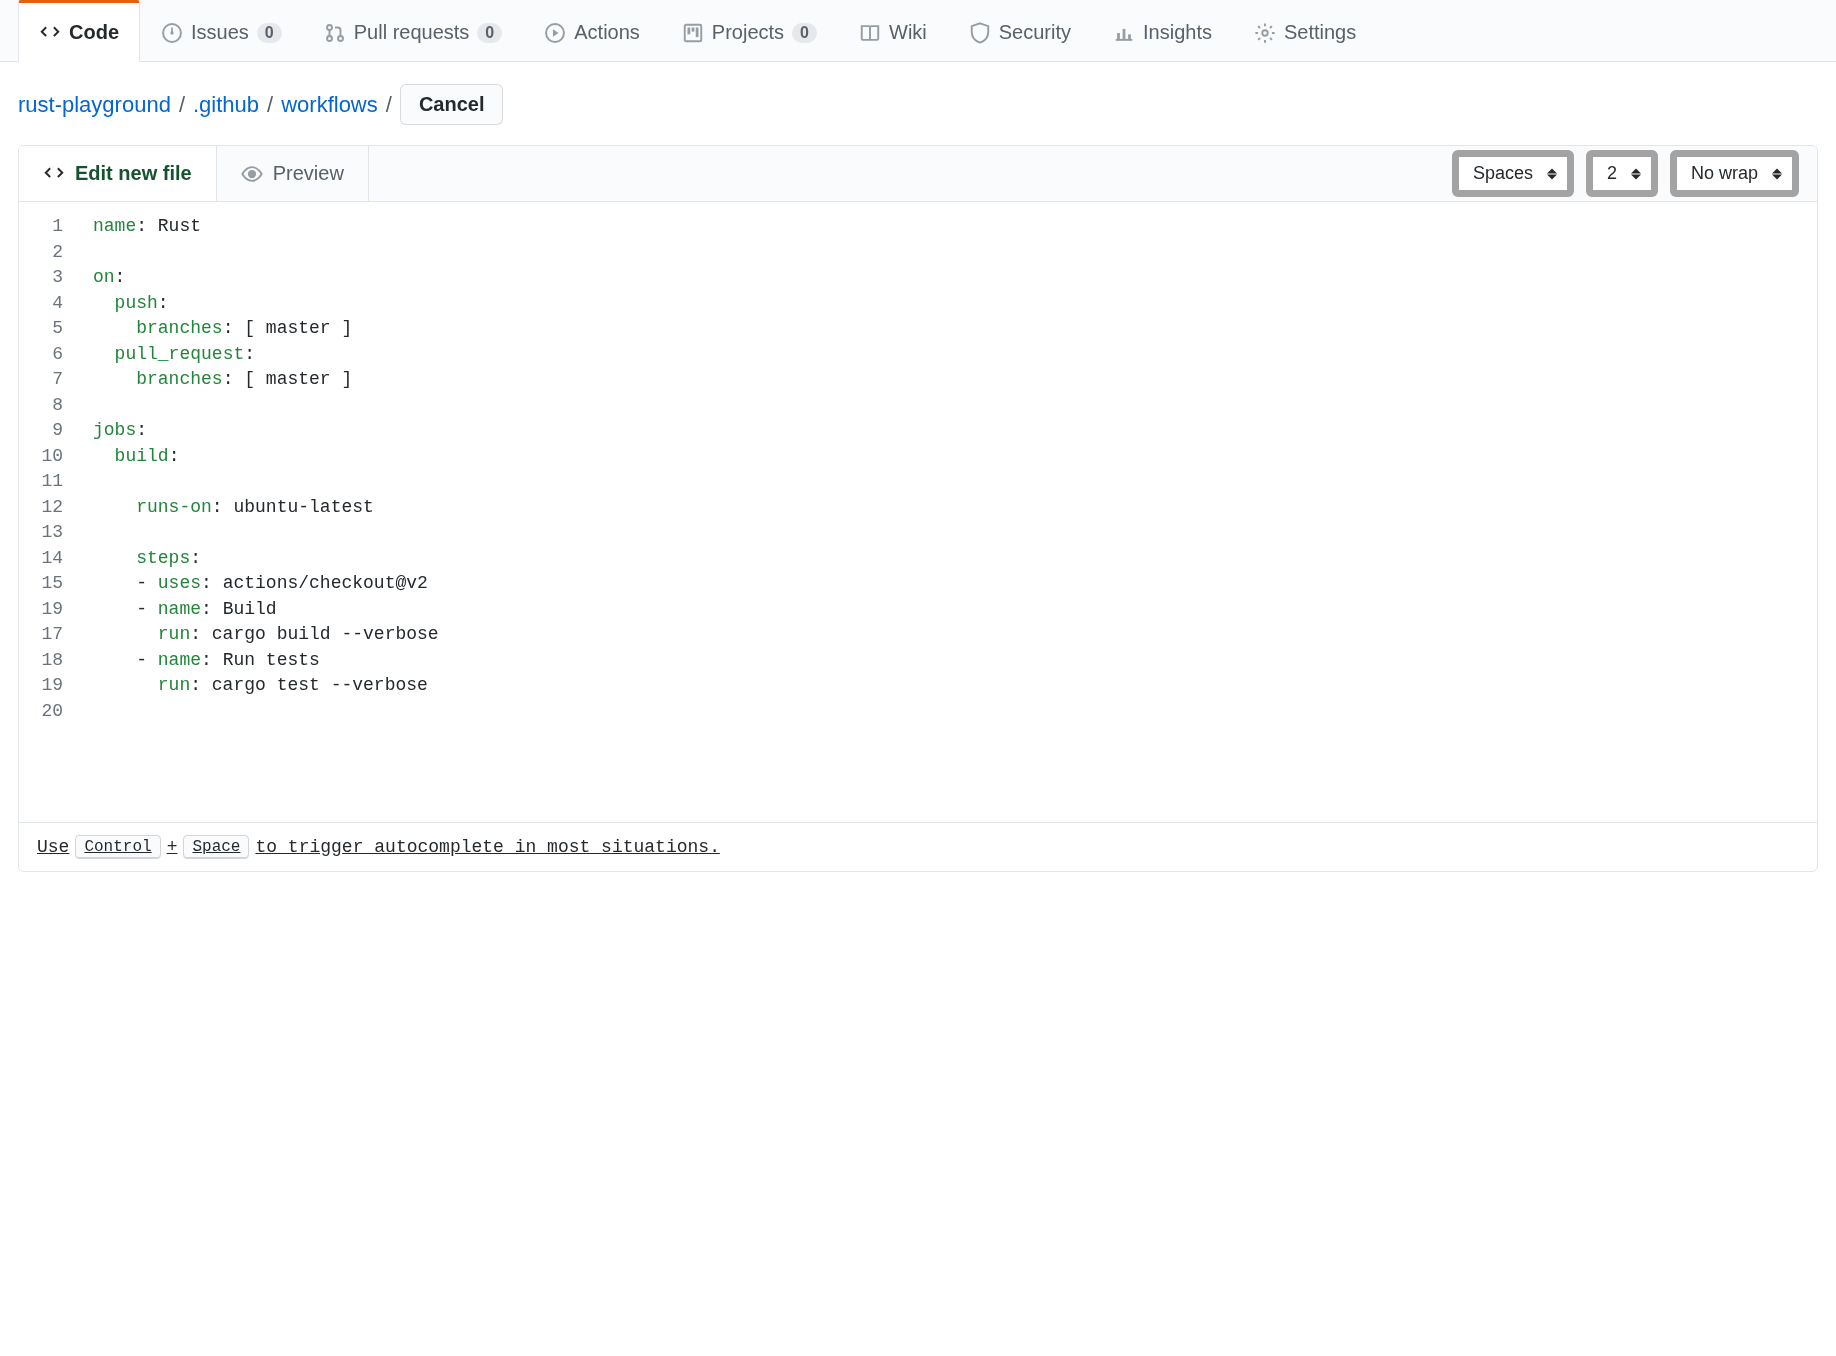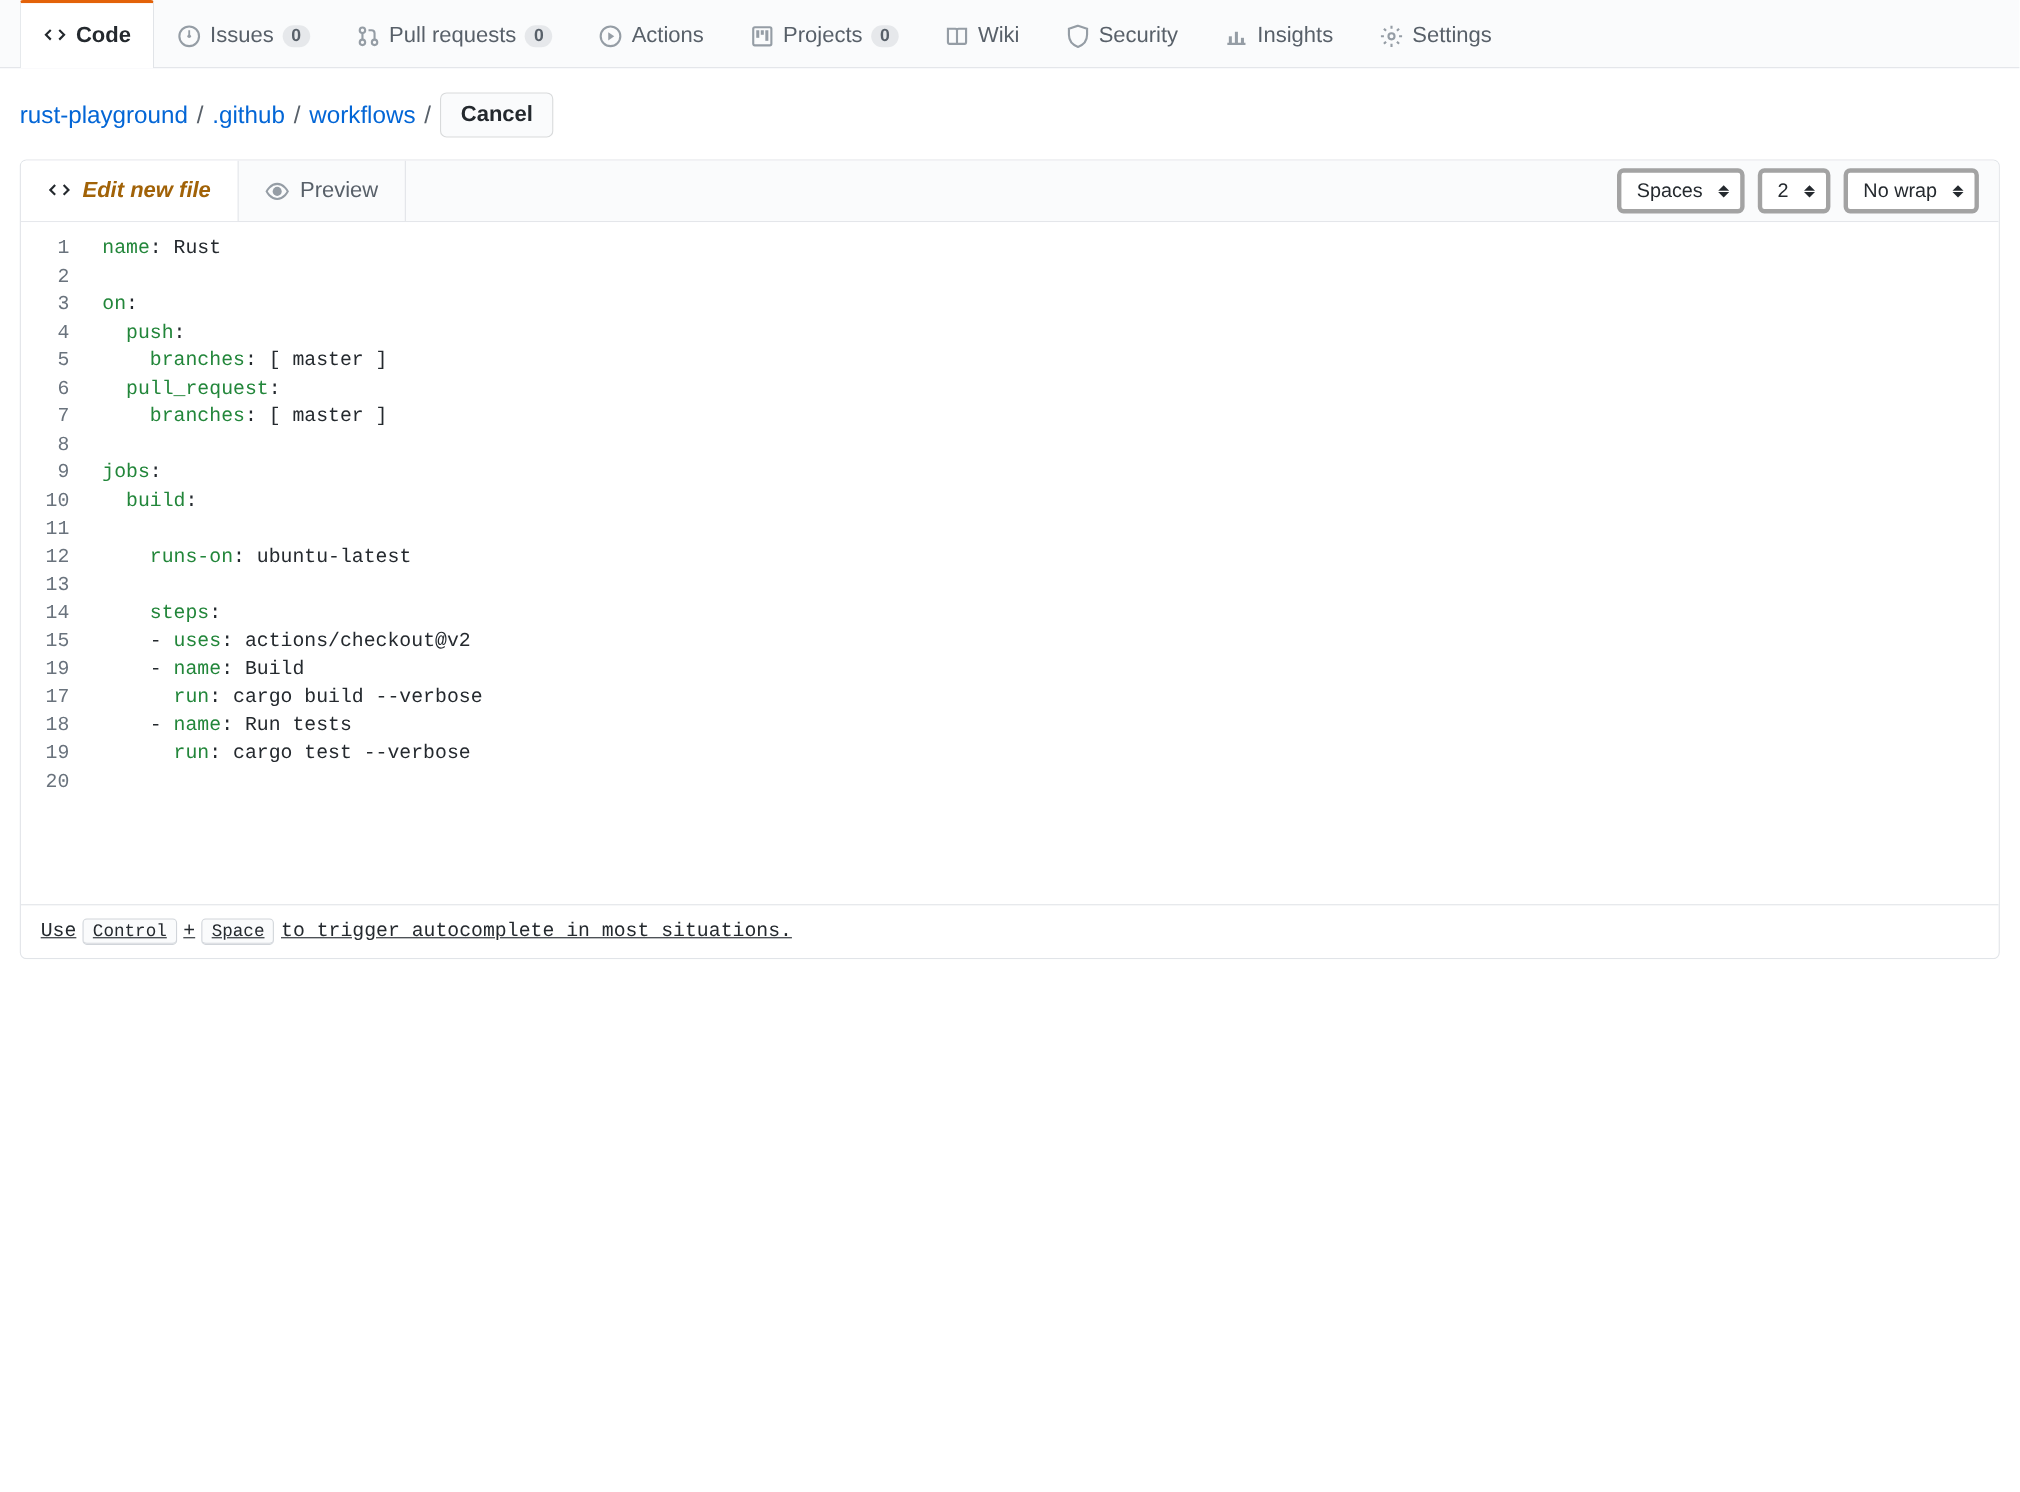--- a/index.html
+++ b/index.html
@@ -111,37 +111,36 @@
     padding: 16px 24px;
     font-size: 20px;
     font-weight: 400;
     color: #586069;
     cursor: pointer;
     border-right: 1px solid #e1e4e8;
     background: transparent;
   }
   .file-tab.selected {
     background: #fff;
-    color: #a16207;
+    color: #14532d;
     font-weight: 600;
-    font-style: italic;
   }
   .file-tab .icon { color: #959da5; display:inline-flex; }
   .file-tab.selected .icon { color: #24292e; }
   .toolbar-right {
     margin-left: auto;
     display: flex;
     gap: 12px;
     padding-right: 18px;
   }
   .select-wrap {
     position: relative;
     display: inline-flex;
     align-items: center;
-    border: 4px solid #a3a3a3;
+    border: 7px solid #a3a3a3;
     border-radius: 6px;
     background: #fff;
     padding: 6px 34px 6px 14px;
     font-size: 18px;
     cursor: pointer;
   }
   .select-caret {
     position: absolute;
     right: 10px;
     top: 50%;

